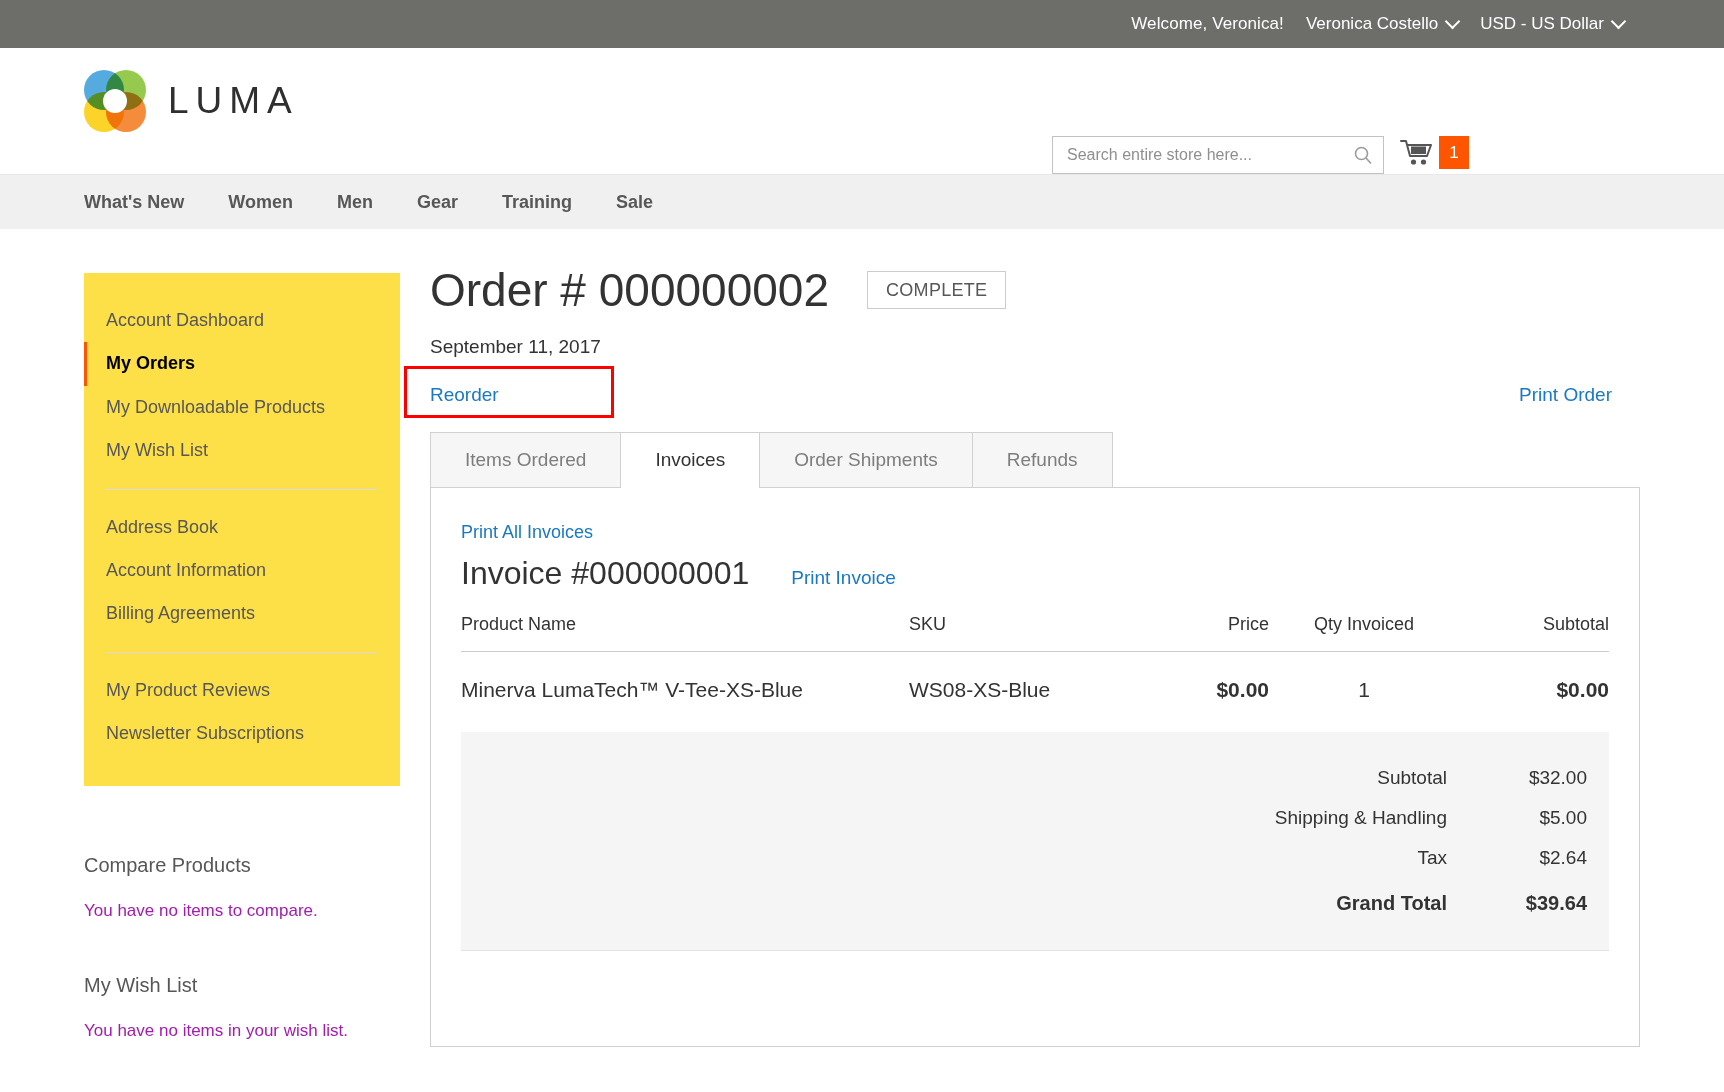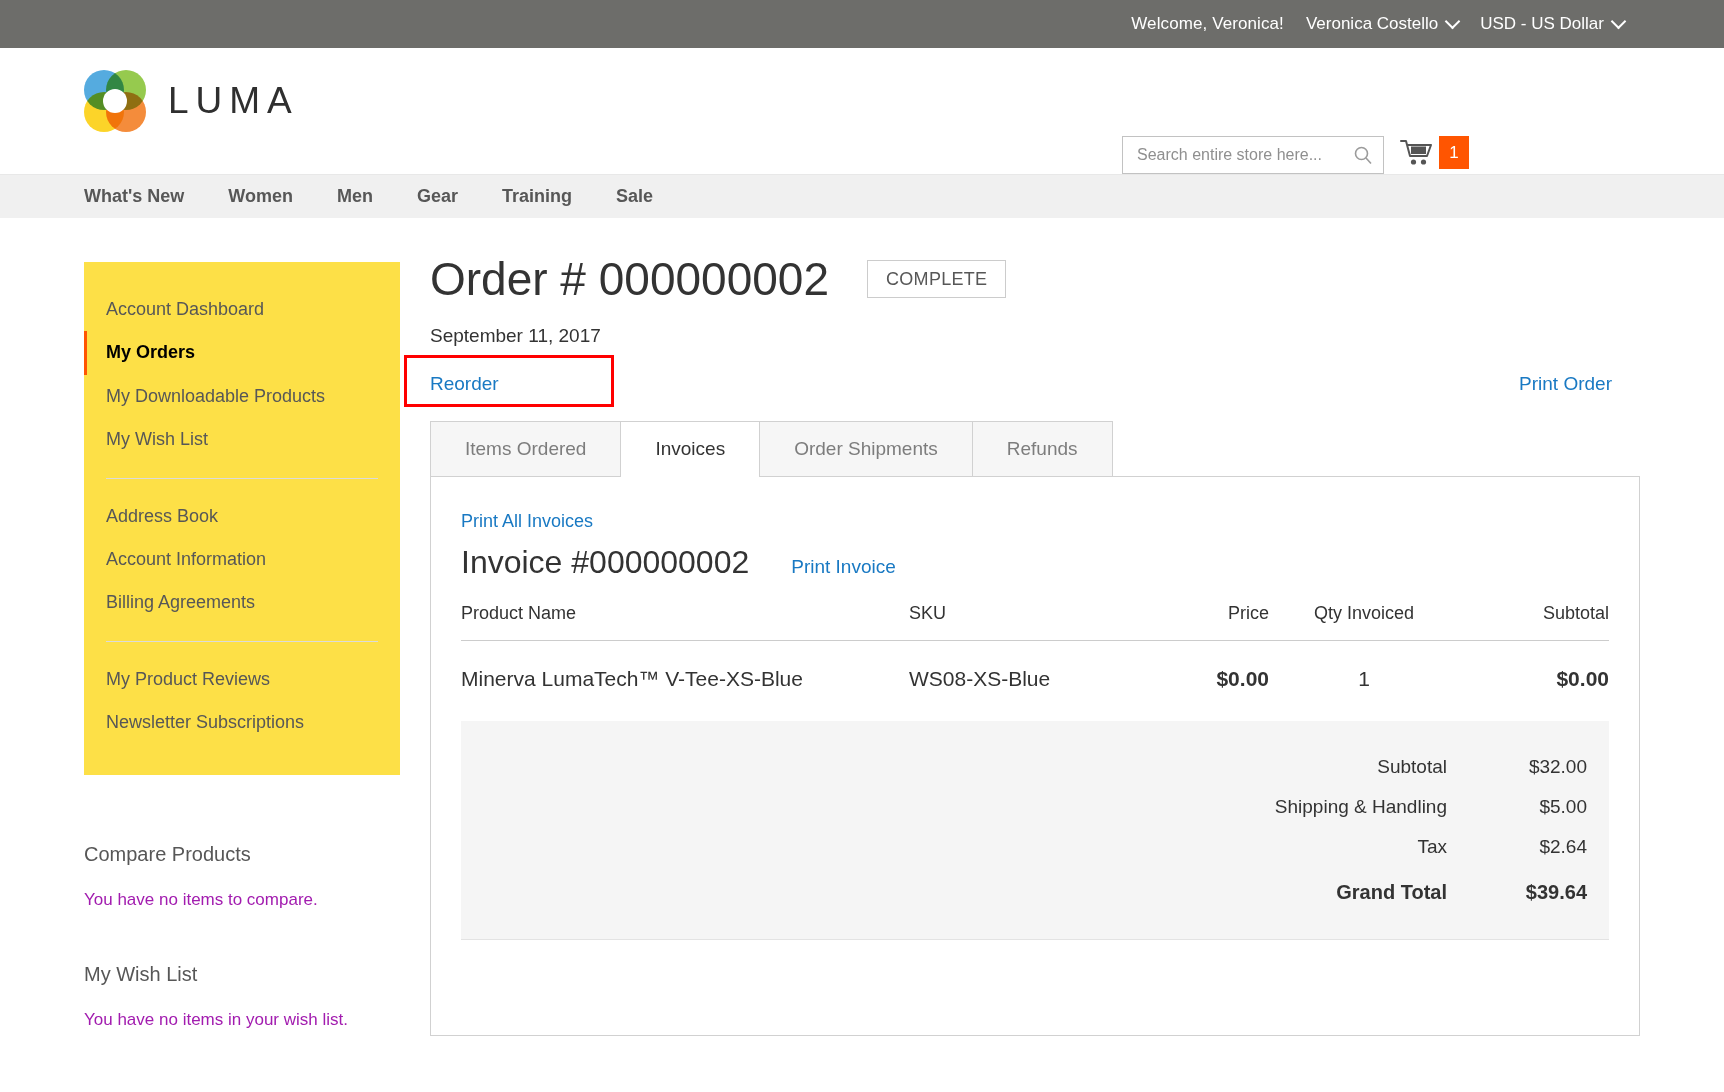--- a/index.html
+++ b/index.html
@@ -81,21 +81,21 @@
     margin-left: 22px;
     font-size: 37px;
     letter-spacing: 7px;
     color: #2f2f2f;
     font-weight: 400;
   }
 
   .search-block {
     position: absolute;
     right: 340px; top: 88px;
-    width: 262px;
+    width: 332px;
   }
   .search-input {
     width: 100%;
     height: 38px;
     border: 1px solid #c2c2c2;
     padding: 0 44px 0 14px;
     font-size: 16px;
     color: #575757;
     font-family: "Liberation Sans", sans-serif;
     background: #ffffff;
@@ -129,21 +129,21 @@
     min-width: 30px;
     height: 33px;
     display: flex;
     align-items: center;
     justify-content: center;
     padding: 0 8px;
   }
 
   
   .nav {
-    height: 44px;
+    height: 55px;
     background: #f0f0f0;
     border-top: 1px solid #e8e8e8;
     display: flex;
     align-items: center;
     padding-left: 84px;
   }
   .nav-item {
     font-size: 18px;
     font-weight: bold;
     color: #575757;
@@ -439,21 +439,21 @@
       <div class="tab">Items Ordered</div>
       <div class="tab active">Invoices</div>
       <div class="tab">Order Shipments</div>
       <div class="tab">Refunds</div>
     </div>
 
     <div class="tab-panel">
       <a class="link print-all">Print All Invoices</a>
 
       <div class="invoice-head-row">
-        <h2 class="invoice-title">Invoice #000000002</h2>
+        <h2 class="invoice-title">Invoice #000000001</h2>
         <a class="link print-invoice">Print Invoice</a>
       </div>
 
       <table class="invoice-table">
         <thead>
           <tr>
             <th class="c-name">Product Name</th>
             <th class="c-sku">SKU</th>
             <th class="c-price">Price</th>
             <th class="c-qty">Qty Invoiced</th>

